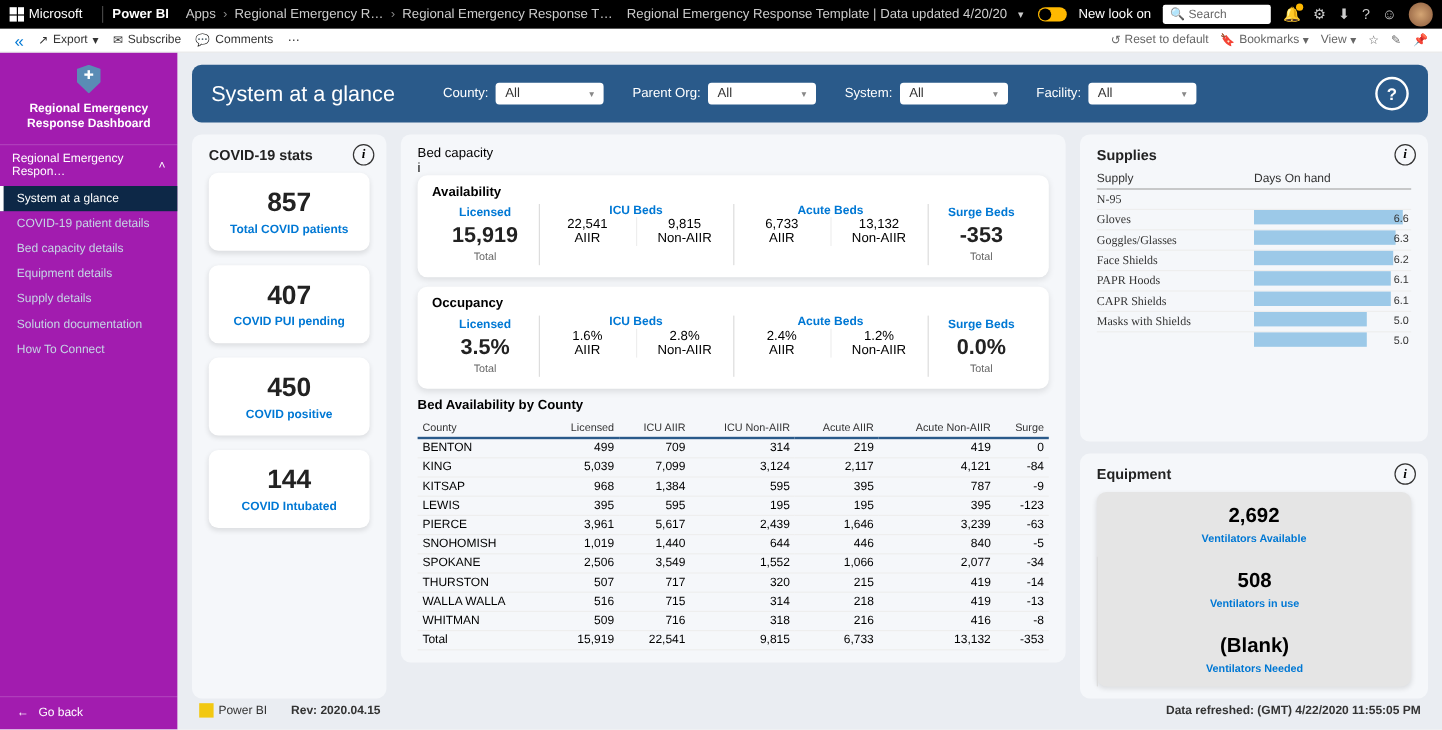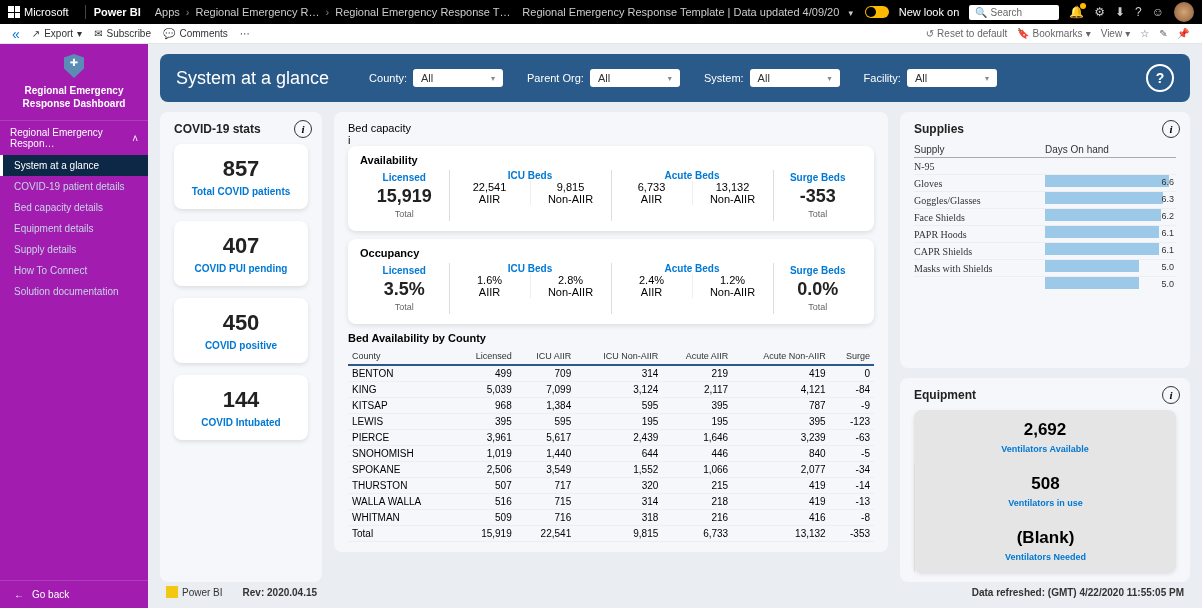--- a/index.html
+++ b/index.html
@@ -136,21 +136,21 @@
   </div>
   <div class="divider"></div>
   <span style="font-weight:600">Power BI</span>
   <span style="width:14px"></span>
   <span class="crumb">Apps</span>
   <span class="chev">›</span>
   <span class="crumb">Regional Emergency R…</span>
   <span class="chev">›</span>
   <span class="crumb">Regional Emergency Response T…</span>
   <div class="center">
-    <span>Regional Emergency Response Template | Data updated 4/09/20</span>
+    <span>Regional Emergency Response Template | Data updated 4/20/20</span>
     <span class="down">▾</span>
   </div>
   <div class="right">
     <div class="toggle"></div>
     <span>New look on</span>
     <div class="search">🔍 <span>Search</span></div>
     <span class="icon bell">🔔<span class="dot"></span></span>
     <span class="icon">⚙</span>
     <span class="icon">⬇</span>
     <span class="icon">?</span>
@@ -186,22 +186,22 @@
     <div class="section">
       <span>Regional Emergency Respon…</span>
       <span>˄</span>
     </div>
     <div id="navitems">
         <div class="navitem active">System at a glance</div>
         <div class="navitem">COVID-19 patient details</div>
         <div class="navitem">Bed capacity details</div>
         <div class="navitem">Equipment details</div>
         <div class="navitem">Supply details</div>
+        <div class="navitem">Solution documentation</div>
         <div class="navitem">How To Connect</div>
-        <div class="navitem">Solution documentation</div>
       </div>
     <div class="goback">
       <span>←</span>
       <span>Go back</span>
     </div>
   </div>
 
   <div class="content">
 
     <div class="header-row">

